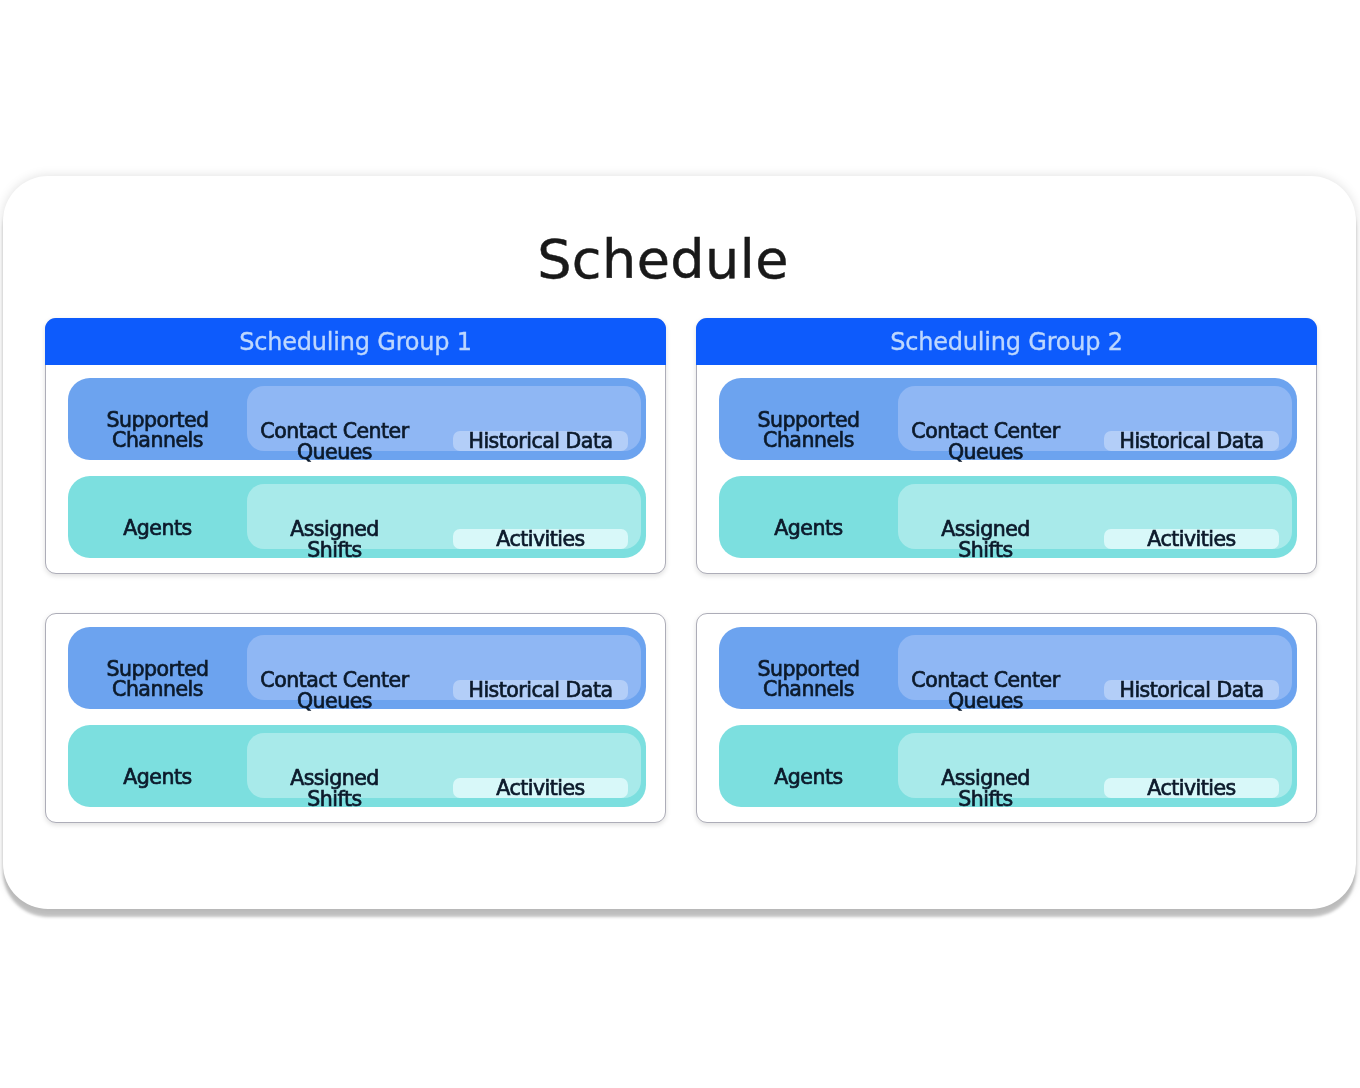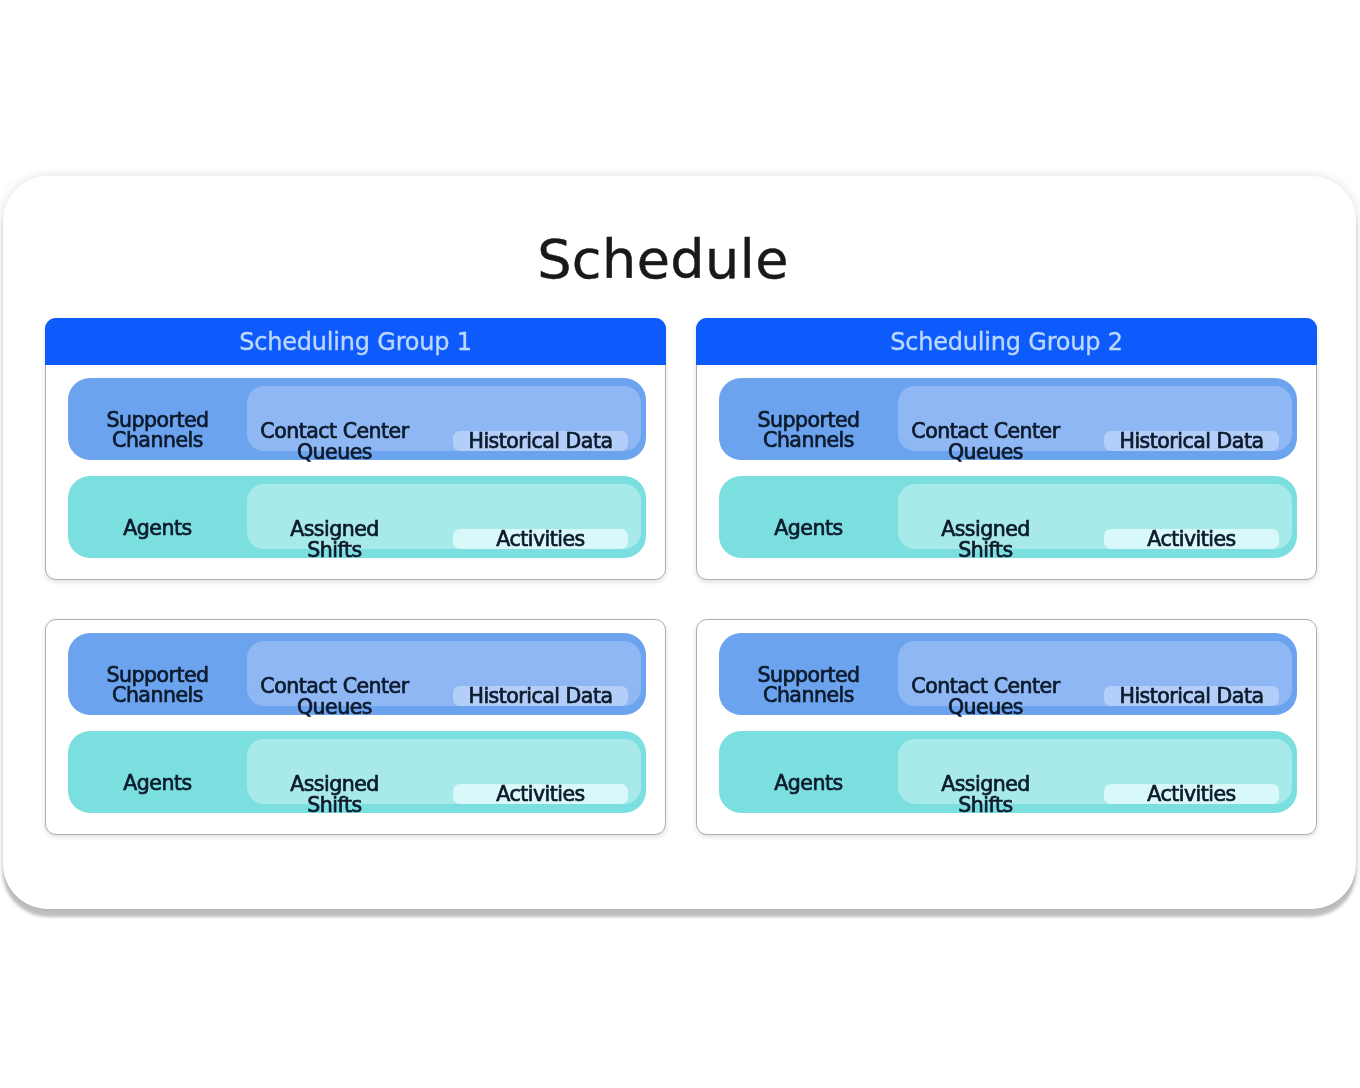--- a/index.html
+++ b/index.html
@@ -32,21 +32,21 @@
   .card-header {
     height:47px; margin:-1px -1px 0 -1px; border-radius:11px 11px 0 0;
     position:relative; z-index:2;
     background:#0d5bfc; color:#bdd7fe;
     display:flex; align-items:center; justify-content:center;
     font-size:24px; font-weight:400; letter-spacing:-0.2px; -webkit-text-stroke:0.35px #bdd7fe;
   }
   .card-body { padding:13px 19px 15px 22px; }
 
   .row { display:flex; align-items:stretch; border-radius:22px; position:relative; height:82px; margin-bottom:16px; }
-  .row:last-child { margin-bottom:6px; }
+  .row:last-child { margin-bottom:0; }
   .l1-label { width:179px; display:flex; align-items:center; justify-content:center; }
   .l2 { flex:1; border-radius:17px; display:flex; align-items:flex-end; margin:8px 5px 9px 0; }
   .l2-label { width:175px; display:flex; align-items:center; justify-content:center; }
   .l3 { flex:1; border-radius:7px; display:flex; align-items:center; justify-content:center; margin:11px 13px 11px 31px; }
 
   .lbl { font-size:20.5px; font-weight:400; color:#0c1a2b; line-height:20.5px;
          text-align:center; white-space:pre-line; letter-spacing:-0.5px;
          -webkit-text-stroke:0.7px #0c1a2b; position:relative; top:11px; }
 
   .row-blue { background:#6ca3ef; }

